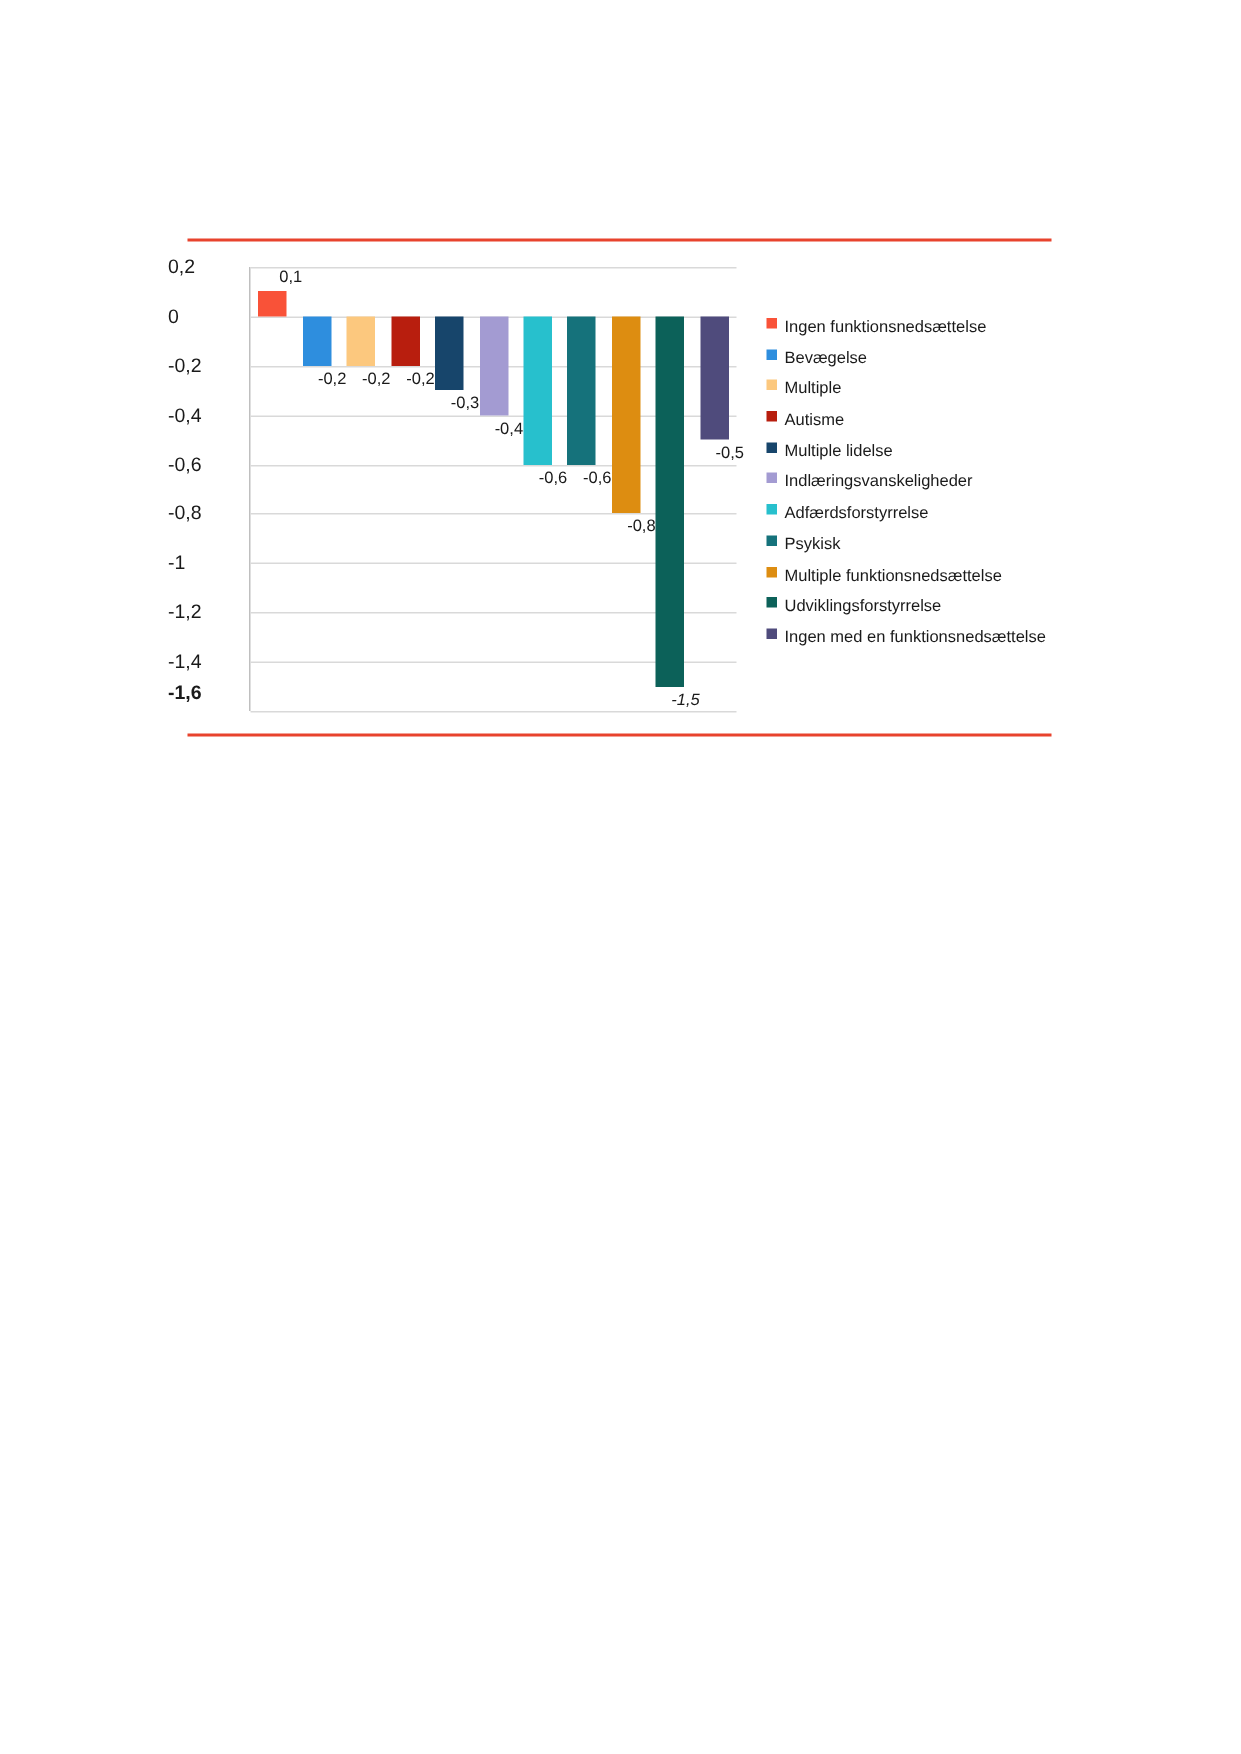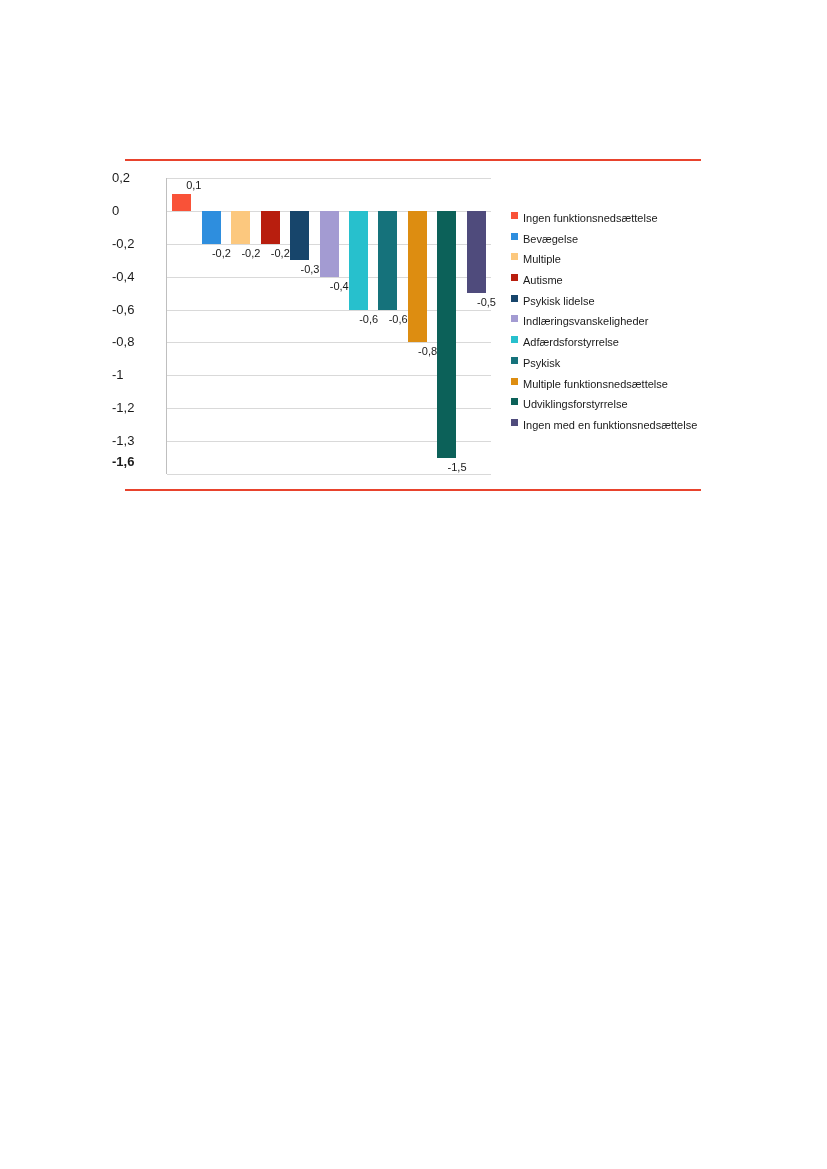--- a/index.html
+++ b/index.html
@@ -95,21 +95,21 @@
   <div class="chart">
     <div class="yaxis">
         <div class="ytick" style="top: -6px;">0,2</div>
         <div class="ytick" style="top: 26.8889px;">0</div>
         <div class="ytick" style="top: 59.7778px;">-0,2</div>
         <div class="ytick" style="top: 92.6667px;">-0,4</div>
         <div class="ytick" style="top: 125.556px;">-0,6</div>
         <div class="ytick" style="top: 158.444px;">-0,8</div>
         <div class="ytick" style="top: 191.333px;">-1</div>
         <div class="ytick" style="top: 224.222px;">-1,2</div>
-        <div class="ytick" style="top: 257.111px;">-1,3</div>
+        <div class="ytick" style="top: 257.111px;">-1,4</div>
         <div class="ytick" style="top: 278px; font-weight: bold;">-1,6</div>
       </div>
     <div class="plot">
         <div class="gridline" style="top: 0px;"></div>
         <div class="gridline" style="top: 32.8889px;"></div>
         <div class="gridline" style="top: 65.7778px;"></div>
         <div class="gridline" style="top: 98.6667px;"></div>
         <div class="gridline" style="top: 131.556px;"></div>
         <div class="gridline" style="top: 164.444px;"></div>
         <div class="gridline" style="top: 197.333px;"></div>
@@ -128,21 +128,21 @@
         <div class="bar-label" style="left: 113px; width: 39.4545px; top: 85.2222px;">-0,3</div>
         <div class="bar" style="left: 152.5px; top: 32.8889px; width: 19px; height: 65.7778px; background: rgb(163, 155, 210);"></div>
         <div class="bar-label" style="left: 142.273px; width: 39.4545px; top: 101.667px;">-0,4</div>
         <div class="bar" style="left: 181.955px; top: 32.8889px; width: 19px; height: 98.6667px; background: rgb(39, 192, 205);"></div>
         <div class="bar-label" style="left: 171.727px; width: 39.4545px; top: 134.556px;">-0,6</div>
         <div class="bar" style="left: 211.409px; top: 32.8889px; width: 19px; height: 98.6667px; background: rgb(21, 114, 123);"></div>
         <div class="bar-label" style="left: 201.182px; width: 39.4545px; top: 134.556px;">-0,6</div>
         <div class="bar" style="left: 240.864px; top: 32.8889px; width: 19px; height: 131.556px; background: rgb(221, 141, 17);"></div>
         <div class="bar-label" style="left: 230.636px; width: 39.4545px; top: 167.444px;">-0,8</div>
         <div class="bar" style="left: 270.318px; top: 32.8889px; width: 19px; height: 246.667px; background: rgb(12, 97, 89);"></div>
-        <div class="bar-label" style="left: 260.091px; width: 39.4545px; top: 282.556px;">-1,5</div>
+        <div class="bar-label" style="left: 260.091px; width: 39.4545px; top: 282.556px; font-style: italic;">-1,5</div>
         <div class="bar" style="left: 299.773px; top: 32.8889px; width: 19px; height: 82.2222px; background: rgb(79, 75, 124);"></div>
         <div class="bar-label" style="left: 289.545px; width: 39.4545px; top: 118.111px;">-0,5</div>
       </div>
     <div class="legend">
         <div class="legend-item">
           <span class="swatch" style="background: rgb(249, 82, 56);"></span>
           <span class="legend-text">Ingen funktionsnedsættelse</span>
         </div>
         <div class="legend-item">
           <span class="swatch" style="background: rgb(46, 142, 222);"></span>
@@ -151,21 +151,21 @@
         <div class="legend-item">
           <span class="swatch" style="background: rgb(252, 200, 126);"></span>
           <span class="legend-text">Multiple</span>
         </div>
         <div class="legend-item">
           <span class="swatch" style="background: rgb(184, 30, 14);"></span>
           <span class="legend-text">Autisme</span>
         </div>
         <div class="legend-item">
           <span class="swatch" style="background: rgb(23, 69, 107);"></span>
-          <span class="legend-text">Psykisk lidelse</span>
+          <span class="legend-text">Multiple lidelse</span>
         </div>
         <div class="legend-item">
           <span class="swatch" style="background: rgb(163, 155, 210);"></span>
           <span class="legend-text">Indlæringsvanskeligheder</span>
         </div>
         <div class="legend-item">
           <span class="swatch" style="background: rgb(39, 192, 205);"></span>
           <span class="legend-text">Adfærdsforstyrrelse</span>
         </div>
         <div class="legend-item">

